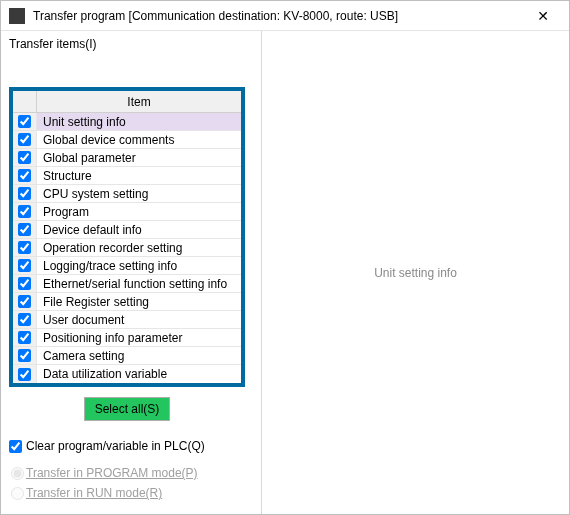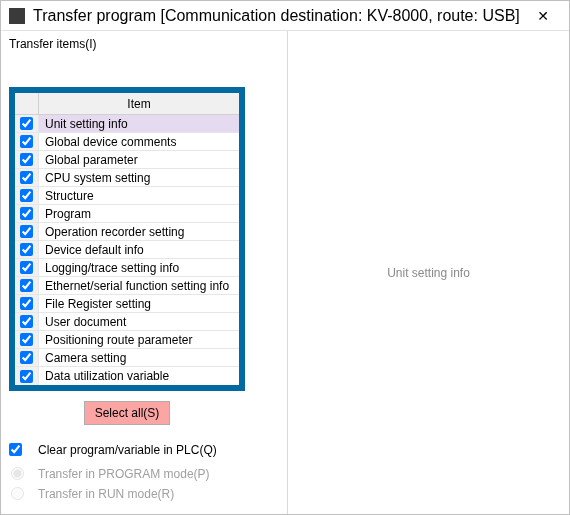--- a/index.html
+++ b/index.html
@@ -15,46 +15,46 @@
     height: 30px;
     display: flex; align-items: center;
     padding: 0 6px 0 8px;
     border-bottom: 1px solid #e4e4e4;
   }
   .appicon {
     width: 16px; height: 16px;
     background: #3a3a3a;
     margin-right: 8px;
   }
-  .title { flex: 1; font-size: 16px; }
+  .title { flex: 1; font-size: 12px; }
   .closebtn {
     width: 40px; height: 28px;
     display: flex; align-items: center; justify-content: center;
     font-size: 14px; font-family: Arial, sans-serif;
     cursor: default;
   }
   .content {
     display: flex;
     height: calc(100% - 30px);
   }
   .left {
-    width: 287px;
+    width: 261px;
     padding: 6px 4px 6px 8px;
     position: relative;
     border-right: 1px solid #d9d9d9;
   }
   .right {
     flex: 1;
     display: flex; align-items: center; justify-content: center;
     color: #8a8a8a;
     font-size: 12px;
   }
   .section-label { margin-bottom: 4px; }
   .grid {
-    border: 6px solid #0369a1;
+    border: 4px solid #0369a1;
     width: 236px;
     margin-top: 36px;
   }
   .grid-header {
     display: flex;
     height: 22px;
     background: #f0f0f0;
     border-bottom: 1px solid #d0d0d0;
   }
   .col-check-h {
@@ -84,38 +84,39 @@
   input[type=checkbox] {
     width: 13px; height: 13px; margin: 0;
   }
   .select-btns {
     display: flex; gap: 6px;
     margin-top: 10px;
     justify-content: center;
     width: 236px;
   }
   .btn {
-    background: #fca5a5;
+    background: #22c55e;
     border: 1px solid #adadad;
     height: 24px;
     padding: 0 10px;
     font-size: 12px;
     display: inline-flex; align-items: center; justify-content: center;
     cursor: default;
     font-family: inherit;
   }
   .clear-row {
     margin-top: 18px;
-    display: flex; align-items: flex-start; gap: 16px;
+    display: flex; align-items: center; gap: 4px;
   }
   .radio-group { margin-top: 10px; }
   .radio-row {
-    display: flex; align-items: flex-start; gap: 12px;
+    display: flex; align-items: center; gap: 0;
     height: 20px;
     color: #a0a0a0;
+    text-decoration: underline;
   }
   input[type=radio] { margin: 0 2px 0 2px; }
   input[type=radio][disabled] { opacity: 0.55; }
   .bottom-btns {
     margin-top: 20px;
     display: flex; gap: 10px;
     padding-left: 62px;
   }
   .btn-exec {
     outline: 2px solid #e8a33d;
@@ -158,50 +159,50 @@
           <div class="row">
             <div class="col-check">
               <input type="checkbox" checked="" style="">
             </div>
             <div class="col-item">Global parameter</div>
           </div>
           <div class="row">
             <div class="col-check">
               <input type="checkbox" checked="" style="">
             </div>
+            <div class="col-item">Structure</div>
+          </div>
+          <div class="row">
+            <div class="col-check">
+              <input type="checkbox" checked="" style="">
+            </div>
             <div class="col-item">CPU system setting</div>
           </div>
           <div class="row">
             <div class="col-check">
               <input type="checkbox" checked="" style="">
             </div>
-            <div class="col-item">Structure</div>
-          </div>
-          <div class="row">
-            <div class="col-check">
-              <input type="checkbox" checked="" style="">
-            </div>
             <div class="col-item">Program</div>
           </div>
           <div class="row">
             <div class="col-check">
               <input type="checkbox" checked="" style="">
             </div>
+            <div class="col-item">Device default info</div>
+          </div>
+          <div class="row">
+            <div class="col-check">
+              <input type="checkbox" checked="" style="">
+            </div>
             <div class="col-item">Operation recorder setting</div>
           </div>
           <div class="row">
             <div class="col-check">
               <input type="checkbox" checked="" style="">
             </div>
-            <div class="col-item">Device default info</div>
-          </div>
-          <div class="row">
-            <div class="col-check">
-              <input type="checkbox" checked="" style="">
-            </div>
             <div class="col-item">Logging/trace setting info</div>
           </div>
           <div class="row">
             <div class="col-check">
               <input type="checkbox" checked="" style="">
             </div>
             <div class="col-item">Ethernet/serial function setting info</div>
           </div>
           <div class="row">
             <div class="col-check">
@@ -212,21 +213,21 @@
           <div class="row">
             <div class="col-check">
               <input type="checkbox" checked="" style="">
             </div>
             <div class="col-item">User document</div>
           </div>
           <div class="row">
             <div class="col-check">
               <input type="checkbox" checked="" style="">
             </div>
-            <div class="col-item">Positioning route parameter</div>
+            <div class="col-item">Positioning info parameter</div>
           </div>
           <div class="row">
             <div class="col-check">
               <input type="checkbox" checked="" style="">
             </div>
             <div class="col-item">Camera setting</div>
           </div>
           <div class="row">
             <div class="col-check">
               <input type="checkbox" checked="" style="">

